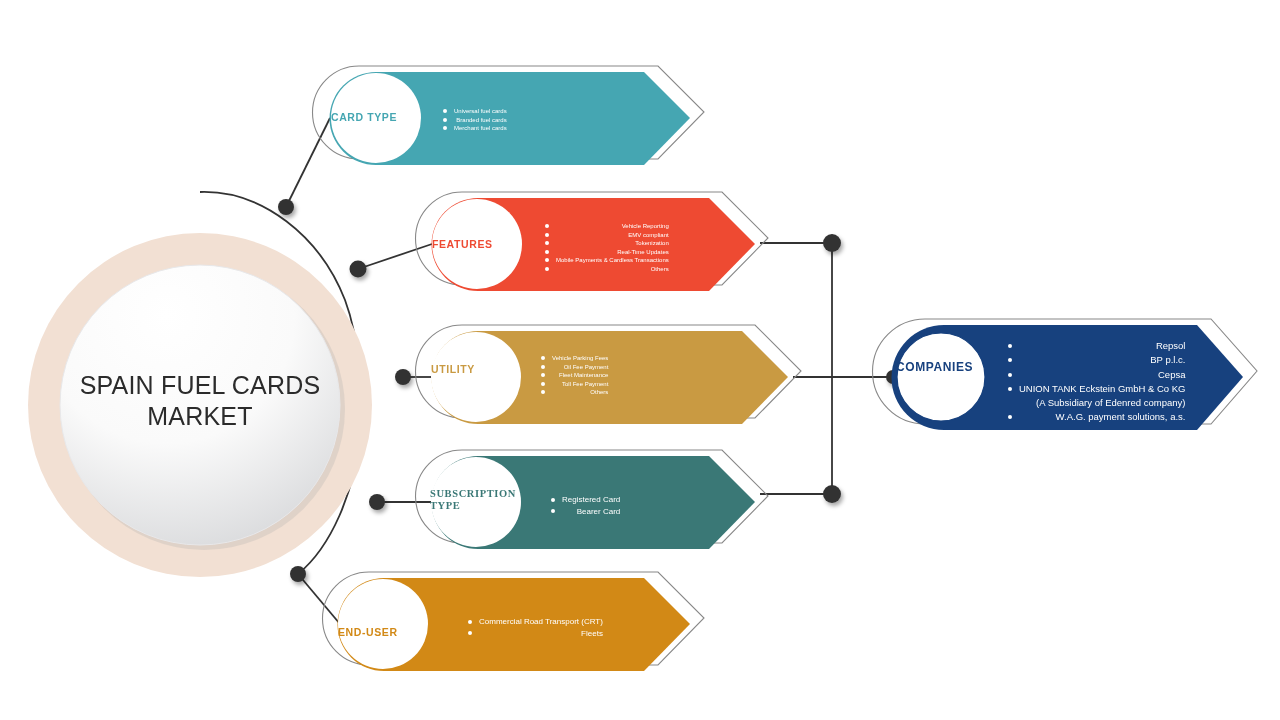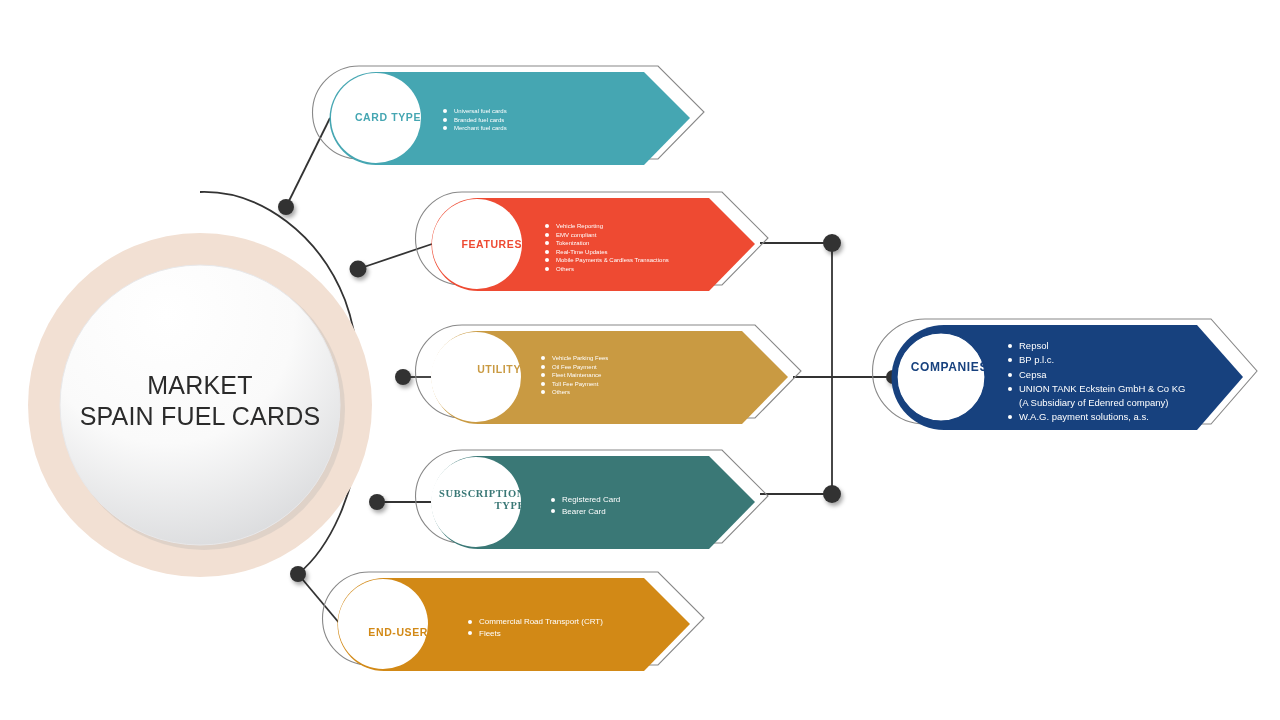--- a/index.html
+++ b/index.html
@@ -30,38 +30,39 @@
     width: 300px;
     text-align: center;
     font-size: 25px;
     color: #2b2b2b;
     line-height: 1.22;
     letter-spacing: 0.2px;
     font-family: "Liberation Sans", sans-serif;
   }
   .node-title {
     position: absolute;
-    text-align: right;
+    text-align: left;
     font-weight: bold;
     letter-spacing: 0.6px;
     line-height: 1.15;
     font-family: "Liberation Sans", sans-serif;
   }
   .bullets {
     position: absolute;
     margin: 0;
     padding: 0;
     list-style: none;
     color: #ffffff;
     font-family: "Liberation Sans", sans-serif;
   }
   .bullets li {
     position: relative;
     padding-left: 11px;
     white-space: nowrap;
+    text-align: right;
   }
   .bullets li::before {
     content: "";
     position: absolute;
     left: 0;
     top: 50%;
     transform: translateY(-50%);
     width: 4px; height: 4px;
     border-radius: 50%;
     background: #ffffff;
@@ -154,22 +155,22 @@
     <g>
       <path d="M 918 325 L 1204 325 L 1250 377 L 1204 430 L 918 430 A 52 52 0 0 1 918 325 Z" fill="none" stroke="#888888" stroke-width="1.1" transform="translate(7,-6)"></path>
       <path d="M 944 325 L 1197 325 L 1243 377 L 1197 430 L 944 430 A 52.5 52.5 0 0 1 944 325 Z" fill="#17417e"></path>
       <circle cx="941" cy="377" r="44" fill="#ffffff" stroke="#17417e" stroke-width="1.2"></circle>
     </g>
   </svg>
 
   <div id="text-layer">
 
     <div class="hub-label" style="left:50px; top:370px;">
+      <div>SPAIN FUEL CARDS</div>
       <div>MARKET</div>
-      <div>SPAIN FUEL CARDS</div>
     </div>
 
     <div class="node-title" style="left:331px; top:111px; width:90px; font-size:10.5px; color:#45a6b2;">CARD TYPE</div>
     <ul class="bullets small-bullets" style="left:443px; top:107px;">
       <li>Universal fuel cards</li>
       <li>Branded fuel cards</li>
       <li>Merchant fuel cards</li>
     </ul>
 
     <div class="node-title" style="left:432px; top:238px; width:90px; font-size:10.5px; color:#ee4a32;">FEATURES</div>

